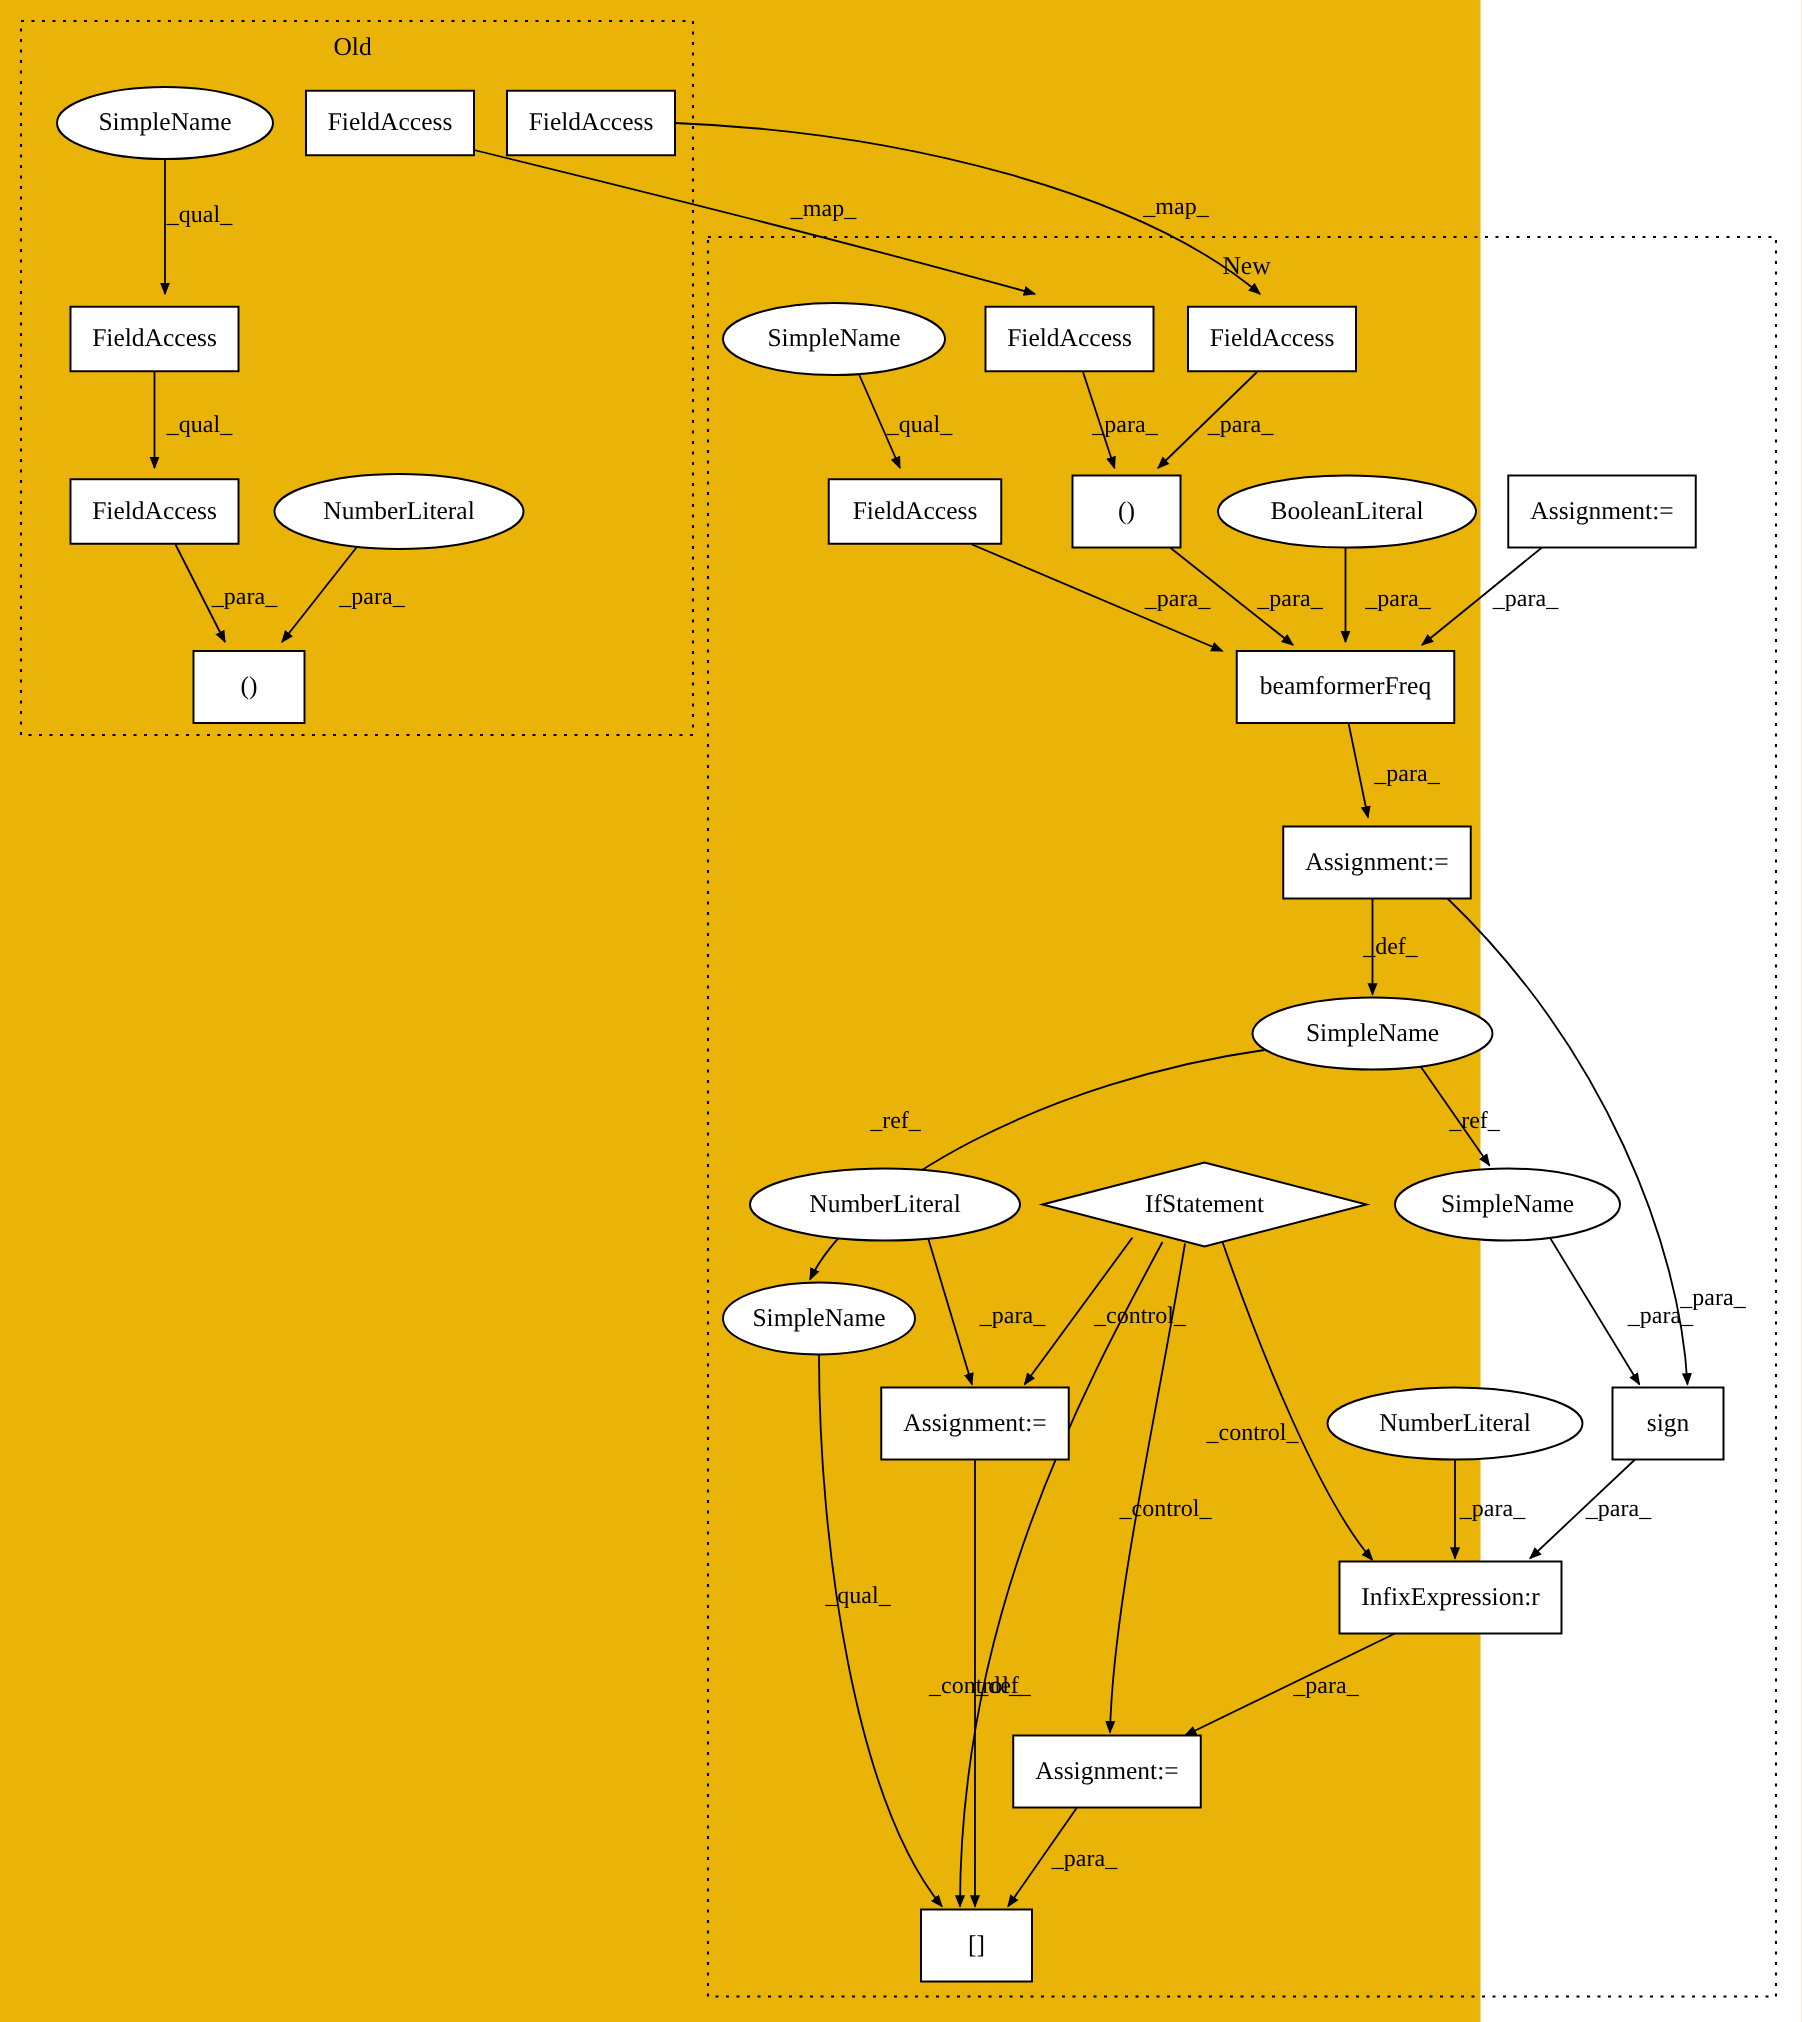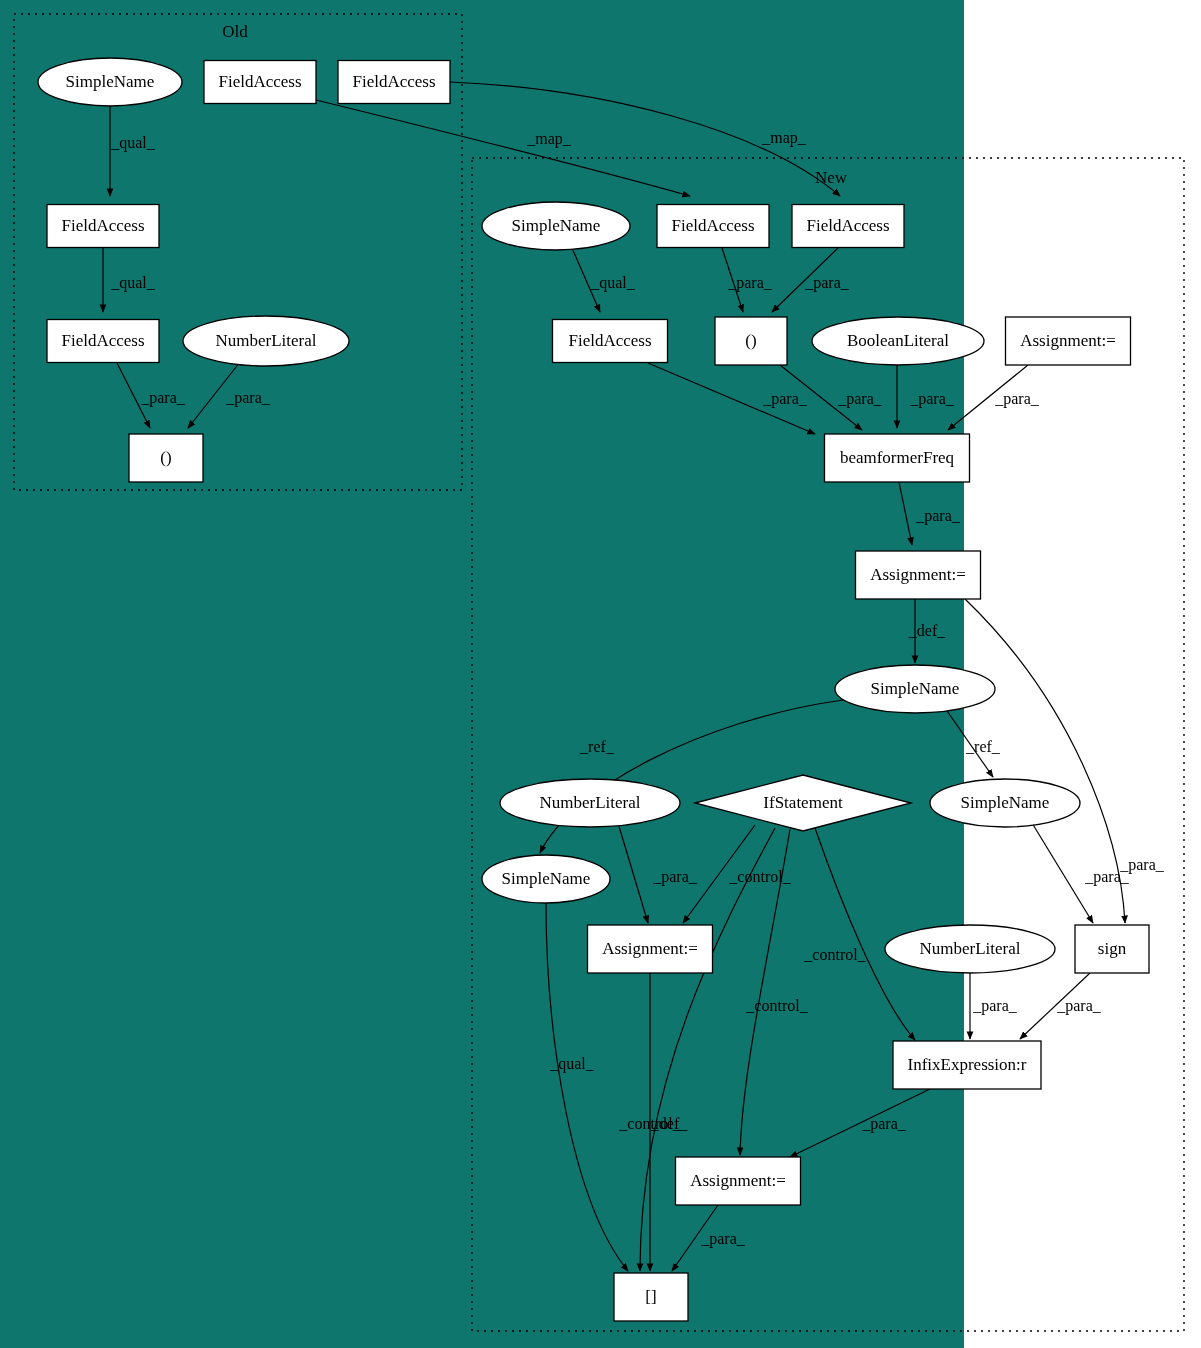--- a/index.html
+++ b/index.html
@@ -1,17 +1,17 @@
 <!DOCTYPE html>
 <html><head>
 <meta charset="utf-8">
 <style>
   html,body{margin:0;padding:0;background:#ffffff;}
-  #canvas{position:relative;width:964px;height:1348px;background:#0f766e;
-          font-family:"Liberation Serif", serif;}
+  #canvas{position:relative;width:964px;height:1348px;background:#eab308;
+          font-family:"Liberation Serif", serif;padding-left:23px;}
   svg{position:absolute;left:0;top:0;width:1201px;height:1348px;}
   .node-shape{fill:#ffffff;stroke:#000000;stroke-width:1.3;}
   .edge{fill:none;stroke:#000000;stroke-width:1.2;}
   .cluster{fill:none;stroke:#000000;stroke-width:1.4;stroke-dasharray:2 5;stroke-linecap:butt;}
   .nlabel{font-family:"Liberation Serif", serif;font-size:17px;fill:#000000;
           text-anchor:middle;dominant-baseline:middle;}
   .elabel{font-family:"Liberation Serif", serif;font-size:16px;fill:#000000;
           text-anchor:middle;dominant-baseline:middle;}
   .clabel{font-family:"Liberation Serif", serif;font-size:17px;fill:#000000;
           text-anchor:middle;dominant-baseline:middle;}

